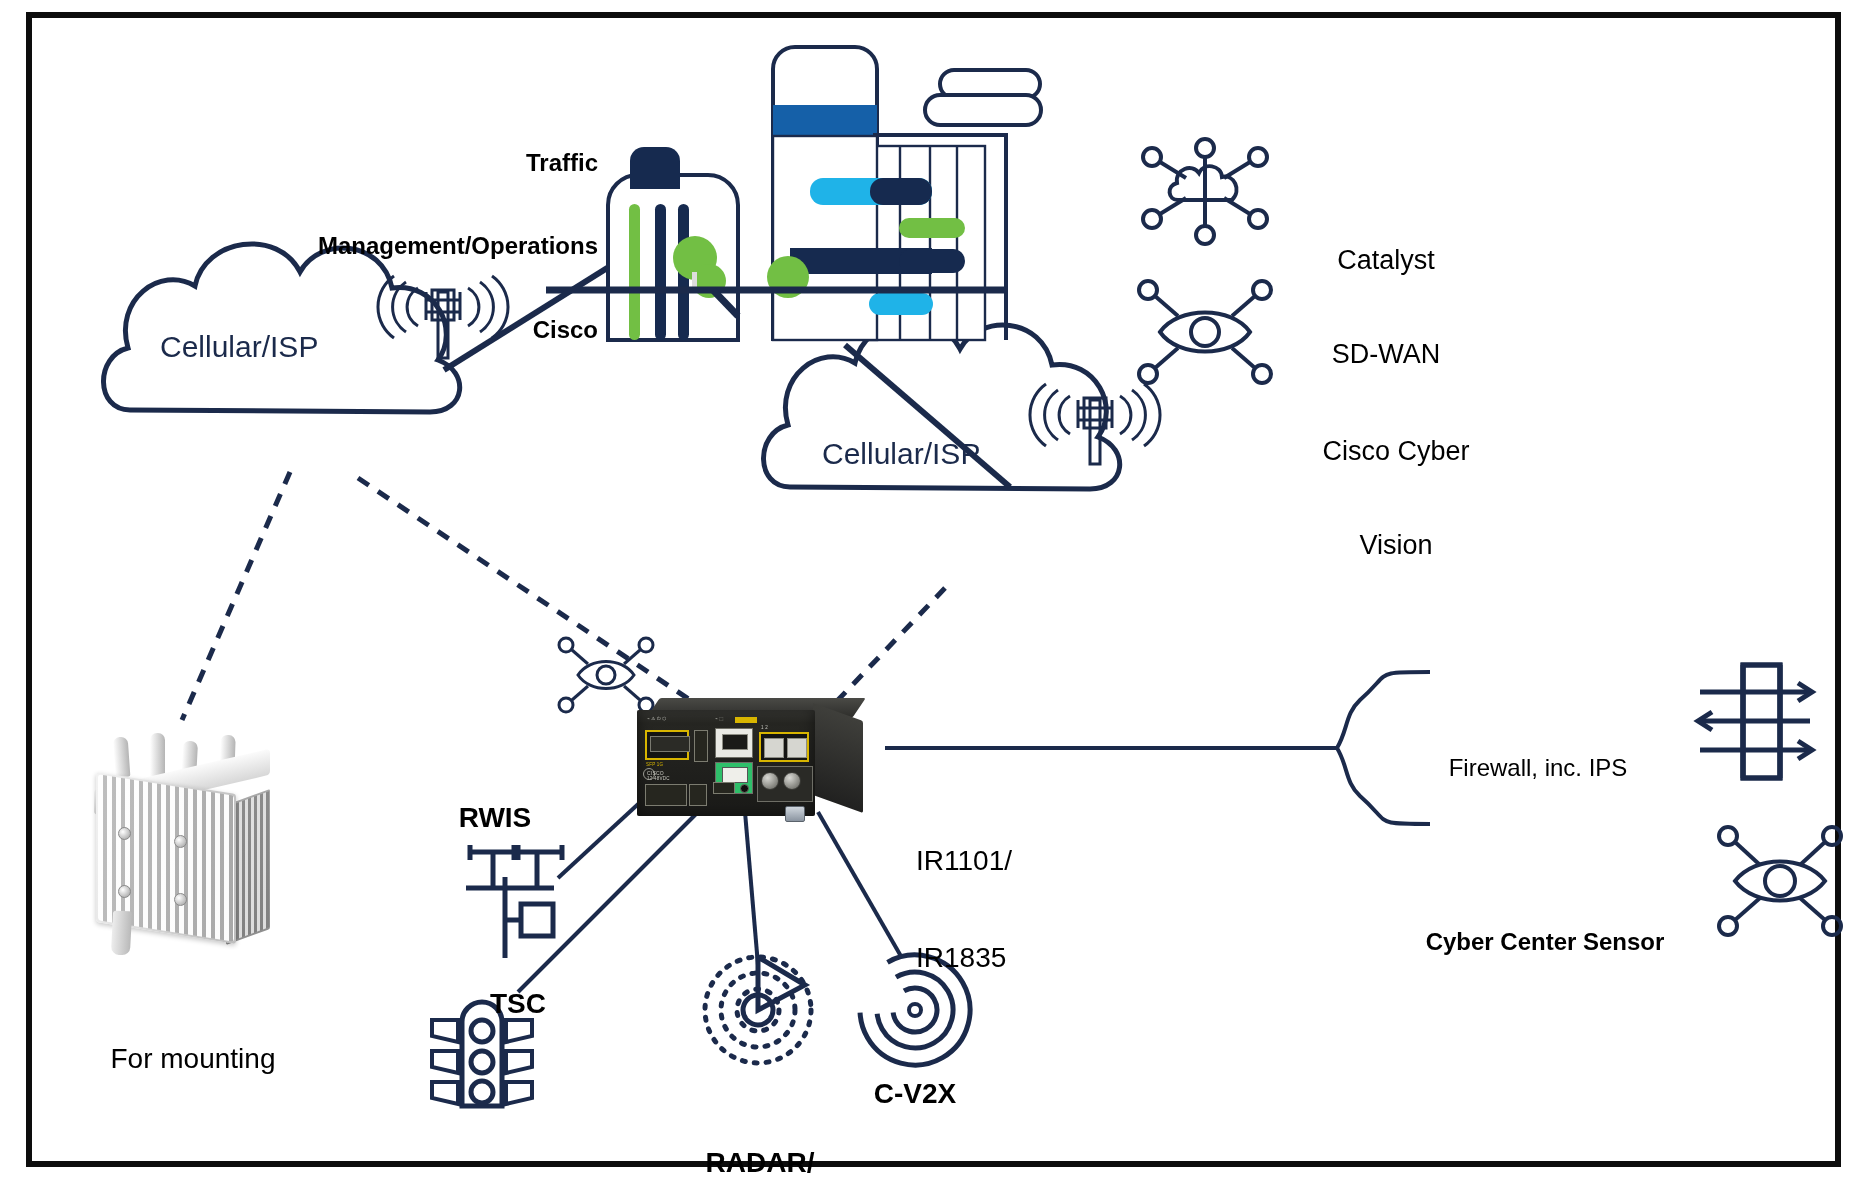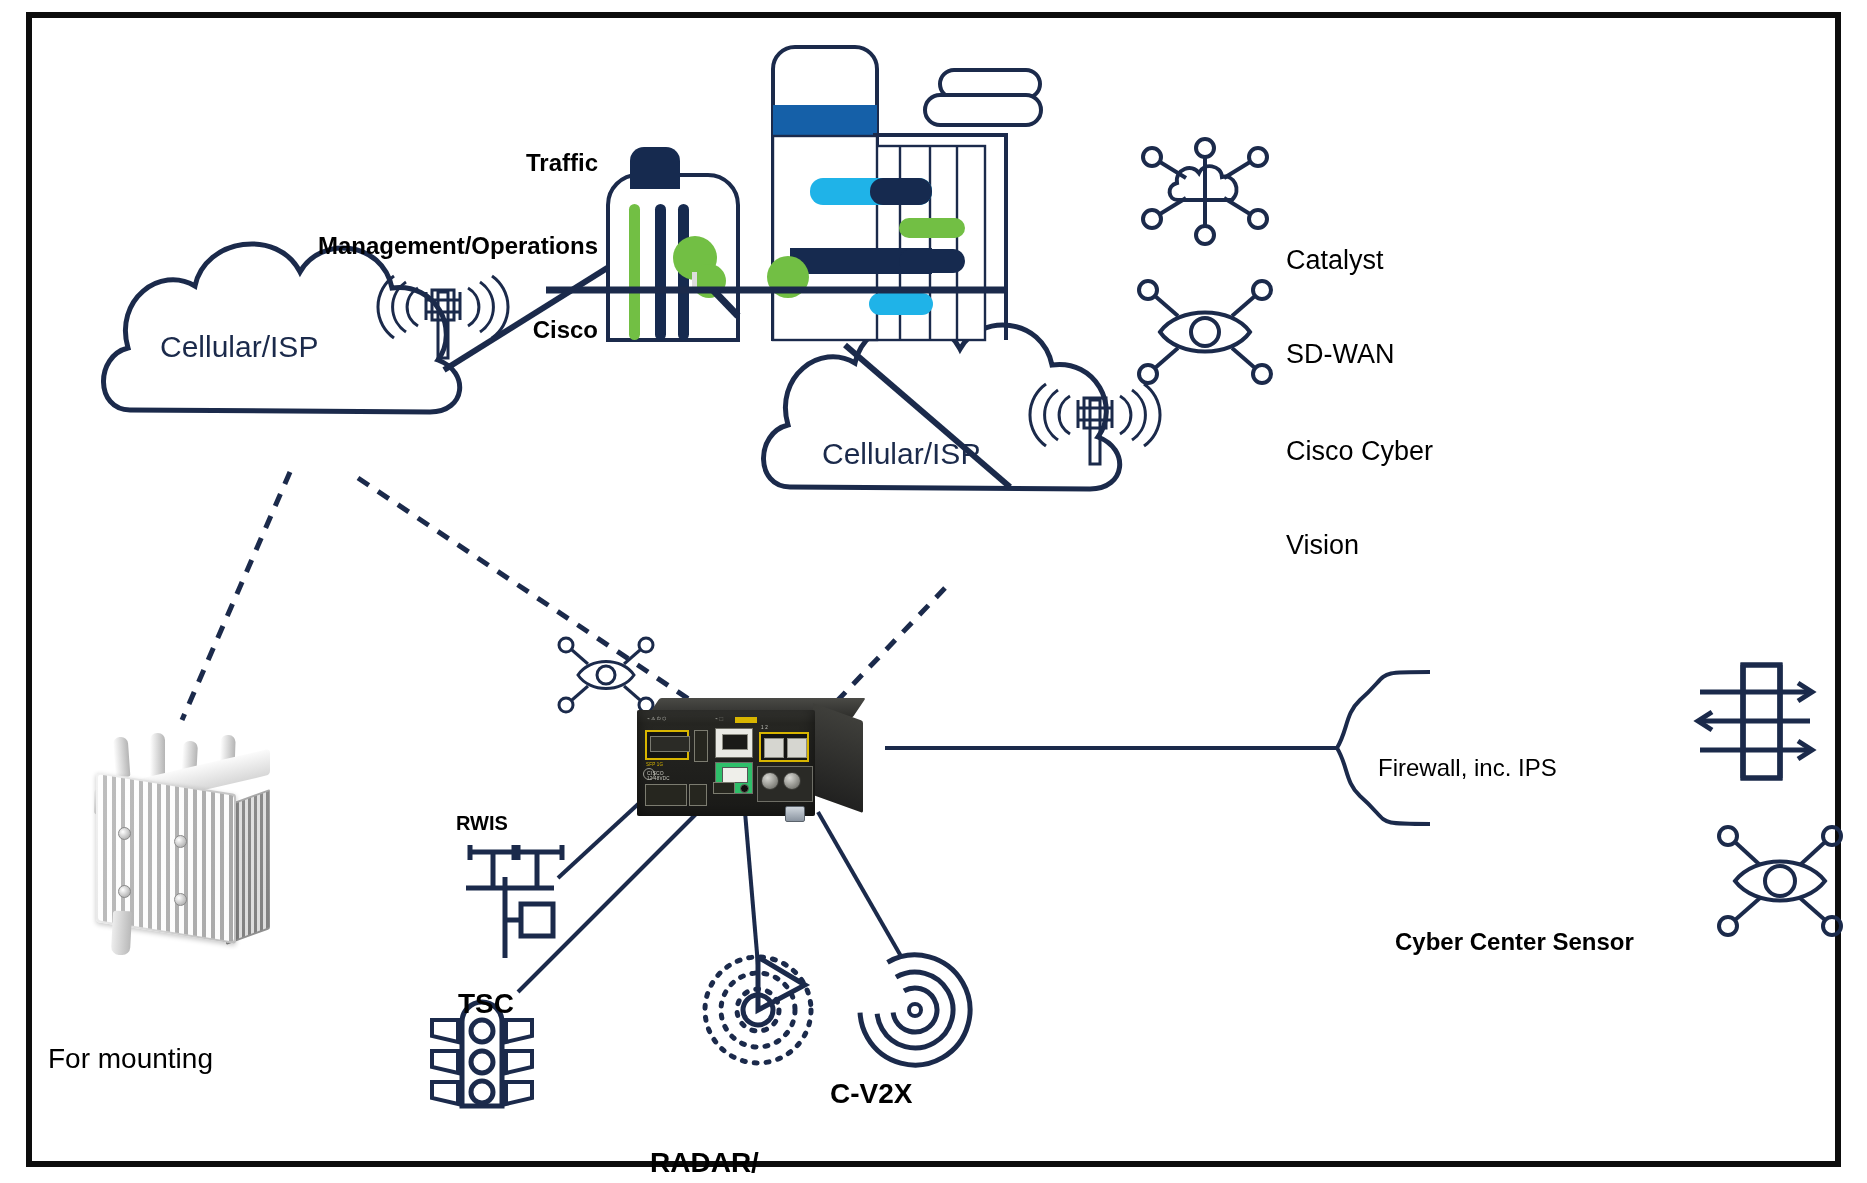--- a/index.html
+++ b/index.html
@@ -37,21 +37,21 @@
     pointer-events: none;
   }
   .lbl {
     position: absolute;
     color: #000000;
     font-family: "Liberation Sans", sans-serif;
     font-weight: bold;
     line-height: 1.16;
     white-space: pre;
   }
-  .center { text-align: left; }
+  .center { text-align: center; }
   .right { text-align: right; }
   .left { text-align: left; }
 
   
   .cloud-text {
     position: absolute;
     font-size: 30px;
     font-weight: normal;
     color: #1b2a4b;
     text-align: left;
@@ -605,28 +605,32 @@
   </div>
 
   <div class="lbl center" style="left:1378px; top:698px; width:320px; font-size:24px; font-weight:normal;">
     <div>Firewall, inc. IPS</div>
   </div>
 
   <div class="lbl center" style="left:1395px; top:872px; width:300px; font-size:24px;">
     <div>Cyber Center Sensor</div>
   </div>
 
+  <div class="lbl left" style="left:916px; top:780px; width:220px; font-size:28px; font-weight:normal;">
+    <div>IR1101/</div>
+    <div>IR1835</div>
+  </div>
 
   <div class="lbl center" style="left:48px; top:978px; width:290px; font-size:28px; font-weight:normal;">
     <div>For mounting</div>
     
     
   </div>
 
-  <div class="lbl center" style="left:456px; top:802px; width:120px; font-size:20px;margin-top:10px;">RWIS</div>
+  <div class="lbl center" style="left:435px; top:802px; width:120px; font-size:28px;">RWIS</div>
 
   <div class="lbl center" style="left:458px; top:988px; width:120px; font-size:28px;">TSC</div>
 
   <div class="lbl center" style="left:650px; top:1082px; width:220px; font-size:28px;">
     <div>RADAR/</div>
     
   </div>
 
   <div class="lbl center" style="left:830px; top:1078px; width:170px; font-size:28px;">C-V2X</div>
 

